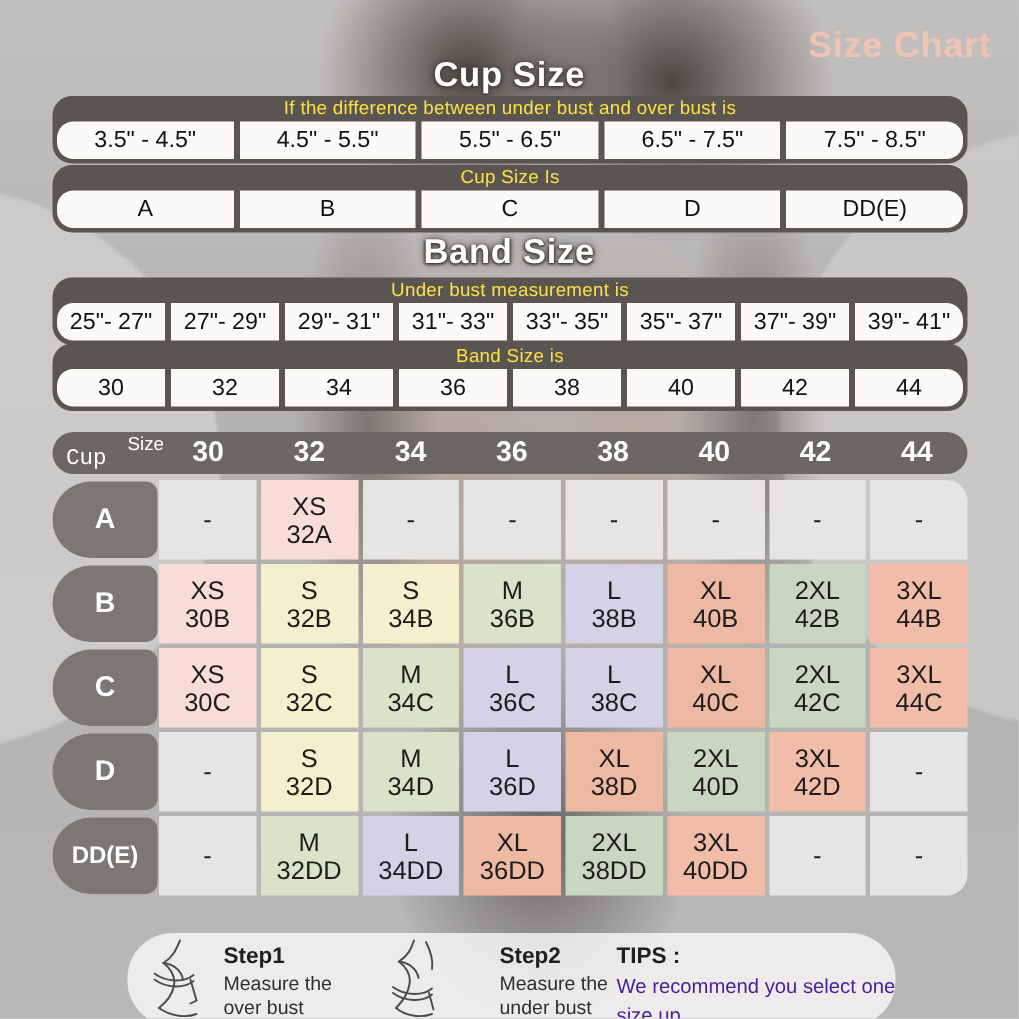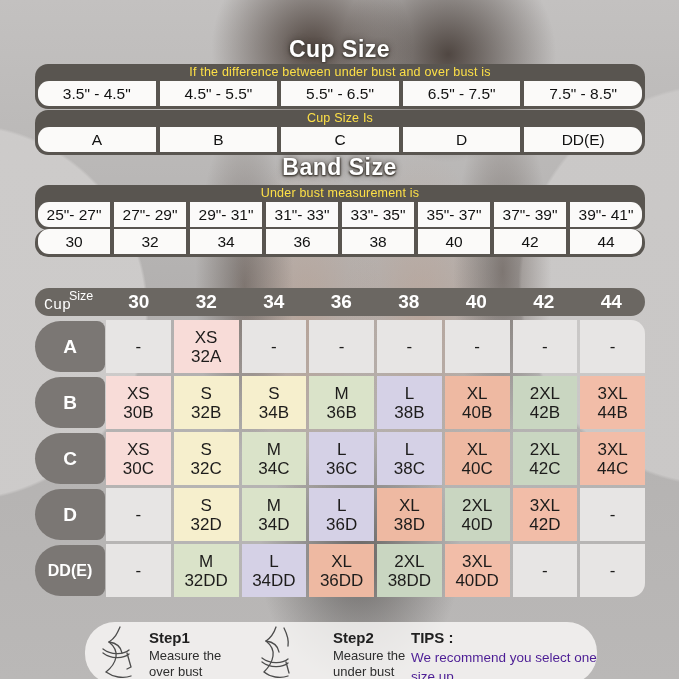--- a/index.html
+++ b/index.html
@@ -42,21 +42,21 @@
   .cells{display:flex;gap:4px;height:25px;}
   .cell{flex:1;background:#fbfaf9;display:flex;align-items:center;justify-content:center;
        font-size:15.5px;font-weight:500;color:#121212;white-space:nowrap;}
   .cells .cell:first-child{border-radius:11px 0 0 11px;}
   .cells .cell:last-child{border-radius:0 11px 11px 0;}
 
   
   .matrix-header{position:absolute;left:35px;top:288px;width:610px;height:28px;
        background:#6b6762;border-radius:15px;display:flex;box-sizing:border-box;}
   .mcorner{position:relative;width:70px;color:#fff;}
-  .mcorner .sz{position:absolute;top:1px;left:34px;font-size:12.5px;}
+  .mcorner .sz{position:absolute;top:1px;left:50px;font-size:12.5px;}
   .mcorner .cp{position:absolute;bottom:2px;left:9px;font-size:15px;font-family:Liberation Mono, monospace;}
   .mcols{flex:1;display:flex;}
   .mcol{flex:1;display:flex;align-items:center;justify-content:center;
        color:#fff;font-size:19px;font-weight:700;}
   .matrix-rows{position:absolute;left:35px;top:320px;width:610px;}
   .mrow{display:flex;height:53px;margin-bottom:3px;}
   .mlabel{width:70px;margin:1px 0;background:#7b7774;border-radius:26px 8px 8px 26px;
        display:flex;align-items:center;justify-content:center;color:#fff;
        font-size:19px;font-weight:700;}
   .mlabel.small{font-size:16px;}
@@ -78,20 +78,21 @@
   .step-line{font-size:13px;color:#2e2e2e;line-height:16px;}
   .tips-line{font-size:13.5px;color:#4c1d95;line-height:19px;}
 </style>
 </head>
 <body>
 
 <div class="page">
   <div class="bg"></div>
   <div class="content">
 
+    <div class="page-label">Size Chart</div>
 
     <h2 class="section-title" id="cup-title">Cup Size</h2>
 
     <div class="blk" id="blk-cup-cond">
       <div class="blk-label">If the difference between under bust and over bust is</div>
       <div class="cells" id="cup-ranges">
           <div class="cell">3.5" - 4.5"</div>
           <div class="cell">4.5" - 5.5"</div>
           <div class="cell">5.5" - 6.5"</div>
           <div class="cell">6.5" - 7.5"</div>
@@ -120,20 +121,21 @@
           <div class="cell">29"- 31"</div>
           <div class="cell">31"- 33"</div>
           <div class="cell">33"- 35"</div>
           <div class="cell">35"- 37"</div>
           <div class="cell">37"- 39"</div>
           <div class="cell">39"- 41"</div>
         </div>
     </div>
 
     <div class="blk" id="blk-band-res">
+      <div class="blk-label">Band Size is</div>
       <div class="cells" id="band-values">
           <div class="cell">30</div>
           <div class="cell">32</div>
           <div class="cell">34</div>
           <div class="cell">36</div>
           <div class="cell">38</div>
           <div class="cell">40</div>
           <div class="cell">42</div>
           <div class="cell">44</div>
         </div>

